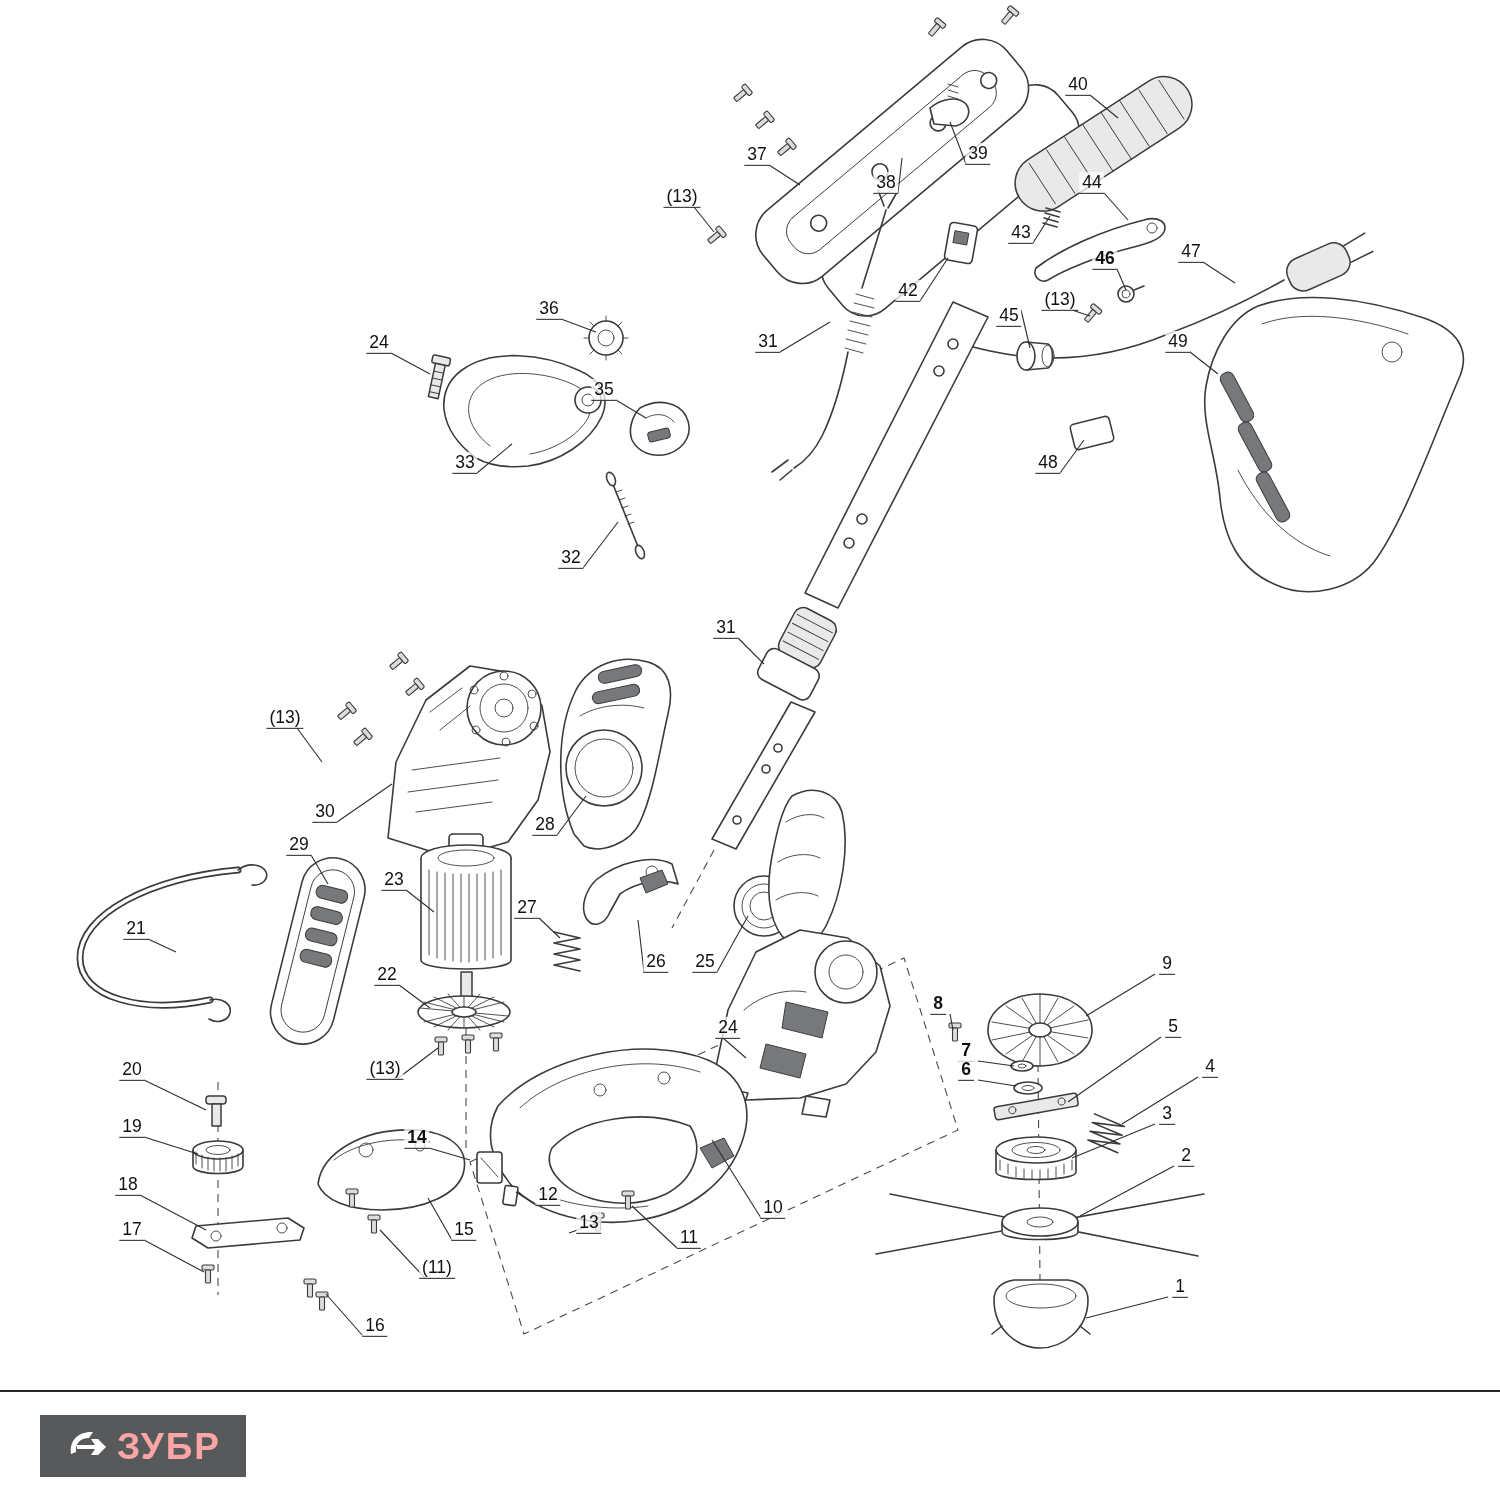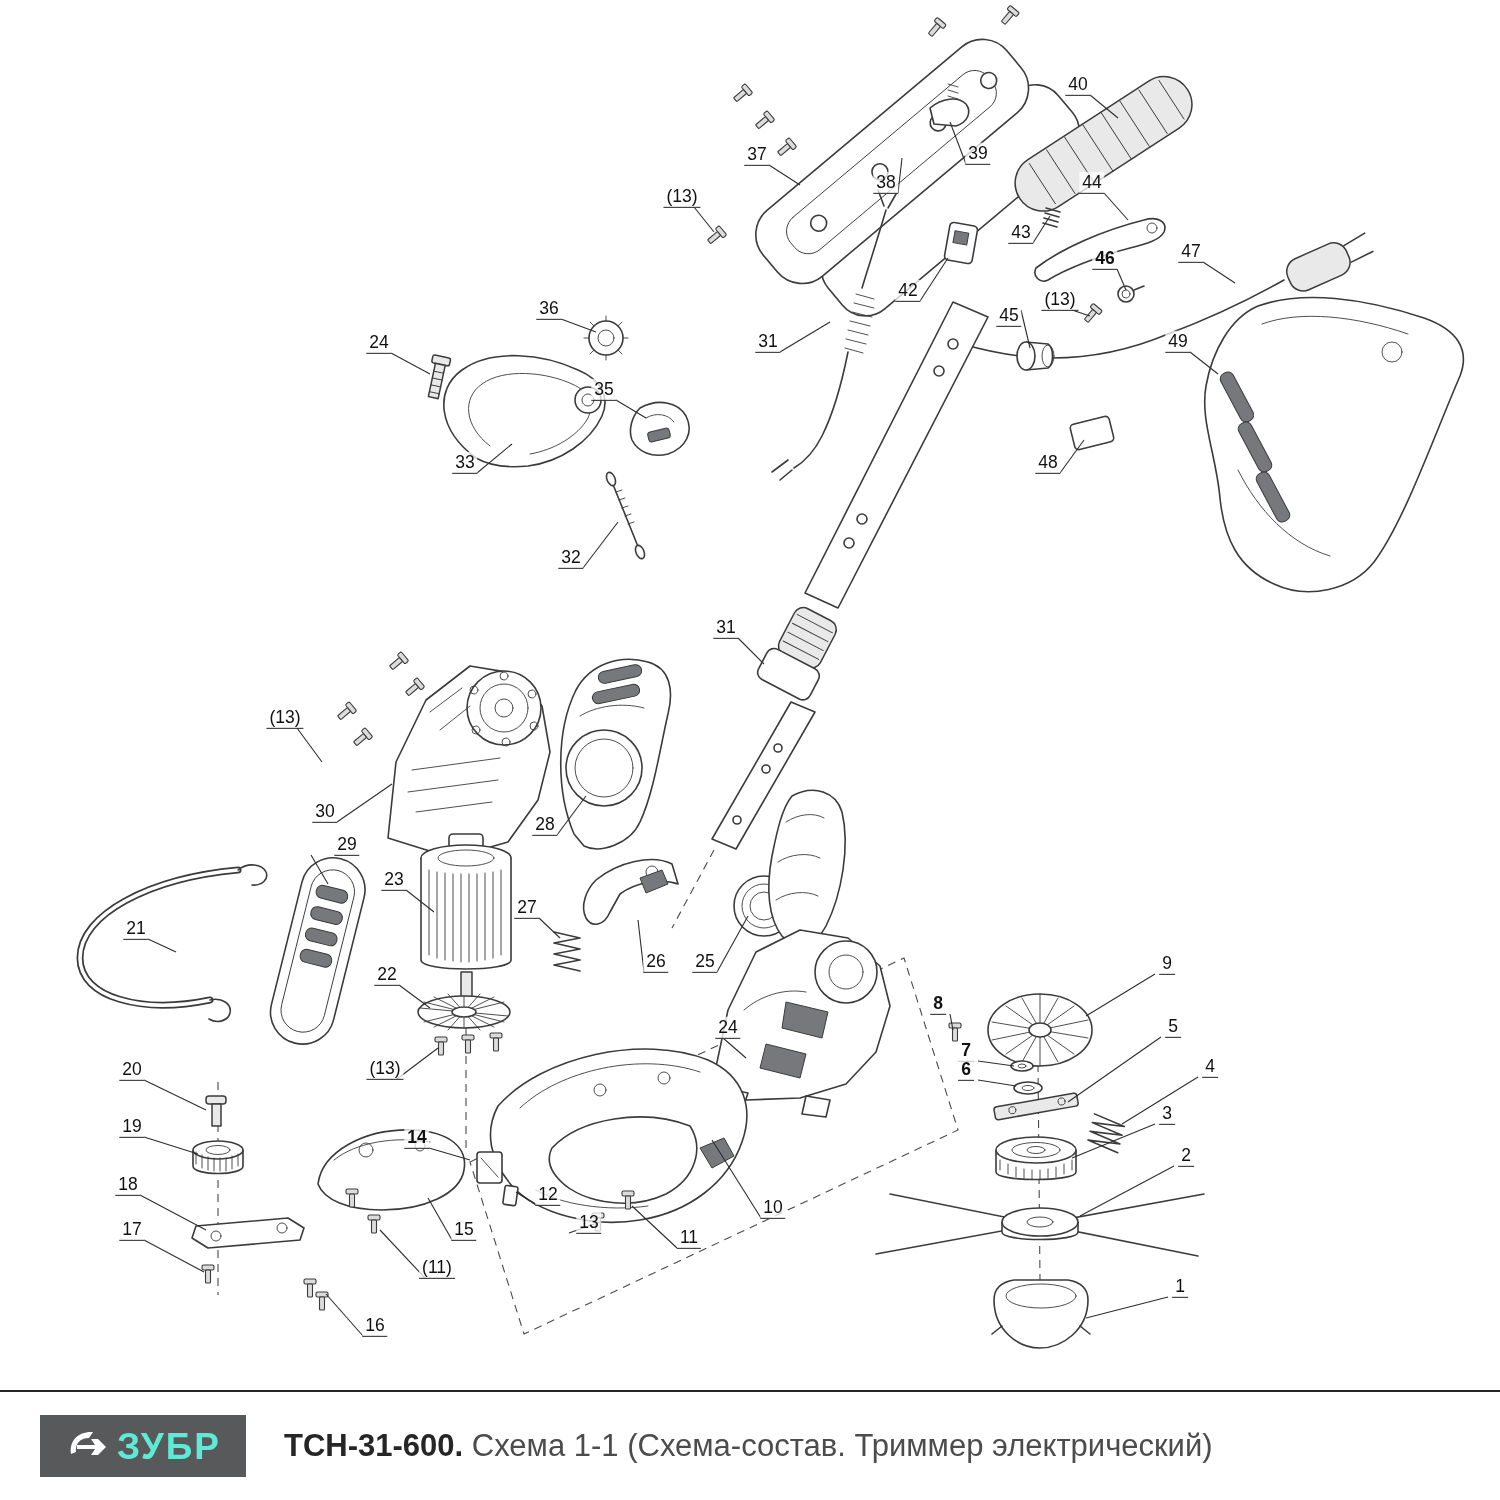--- a/index.html
+++ b/index.html
@@ -46,21 +46,21 @@
     gap: 38px;
     background: #fff;
   }
   .logo {
     width: 206px; height: 62px;
     background: #58595b;
     display: flex; align-items: center; justify-content: center;
     gap: 8px; flex: 0 0 auto;
   }
   .logo .brand {
-    color: #5eead4; font-size: 37px; font-weight: bold; letter-spacing: 2px;
+    color: #fca5a5; font-size: 37px; font-weight: bold; letter-spacing: 2px;
     line-height: 1;
   }
   .caption { font-size: 31px; color: #4c4c4c; white-space: nowrap; }
   .caption .model { font-weight: bold; color: #262626; }
 </style>
 </head>
 <body>
 
 <div id="diagram">
 
@@ -460,21 +460,21 @@
       <div class="part-label" style="left: 768px; top: 343px;">31</div>
       <div class="part-label" style="left: 1178px; top: 343px;">49</div>
       <div class="part-label" style="left: 604px; top: 391px;">35</div>
       <div class="part-label" style="left: 465px; top: 464px;">33</div>
       <div class="part-label" style="left: 1048px; top: 464px;">48</div>
       <div class="part-label" style="left: 571px; top: 559px;">32</div>
       <div class="part-label" style="left: 726px; top: 629px;">31</div>
       <div class="part-label" style="left: 285px; top: 719px;">(13)</div>
       <div class="part-label" style="left: 325px; top: 813px;">30</div>
       <div class="part-label" style="left: 545px; top: 826px;">28</div>
-      <div class="part-label" style="left: 299px; top: 846px; margin-left: 48px;">29</div>
+      <div class="part-label" style="left: 299px; top: 846px;">29</div>
       <div class="part-label" style="left: 394px; top: 881px;">23</div>
       <div class="part-label" style="left: 527px; top: 909px;">27</div>
       <div class="part-label" style="left: 136px; top: 930px;">21</div>
       <div class="part-label" style="left: 656px; top: 963px;">26</div>
       <div class="part-label" style="left: 705px; top: 963px;">25</div>
       <div class="part-label" style="left: 387px; top: 976px;">22</div>
       <div class="part-label" style="left: 1167px; top: 965px;">9</div>
       <div class="part-label" style="left: 711px; top: 1029px; margin-left: 17px;">24</div>
       <div class="part-label bold" style="left: 938px; top: 1005px;">8</div>
       <div class="part-label bold" style="left: 966px; top: 1052px;">7</div>
@@ -501,17 +501,13 @@
 </div>
 
 <div id="footer">
   <div class="logo">
     <svg width="44" height="44" viewBox="0 0 44 44" xmlns="http://www.w3.org/2000/svg">
       <path fill="#ffffff" d="M6 30 C4 16 14 7 28 8 L24 14 C15 14 10 20 11 28 Z"></path>
       <path fill="#ffffff" d="M12 21 L30 21 L26 15 L33 15 L41 23 L33 31 L26 31 L30 25 L12 25 Z"></path>
     </svg>
     <span class="brand">ЗУБР</span>
   </div>
-  <div class="caption">
-    <span class="model">ТСН-31-600.</span>
-    <span class="subtitle">Схема 1-1 (Схема-состав. Триммер электрический)</span>
-  </div>
 </div>
 
 </body></html>

